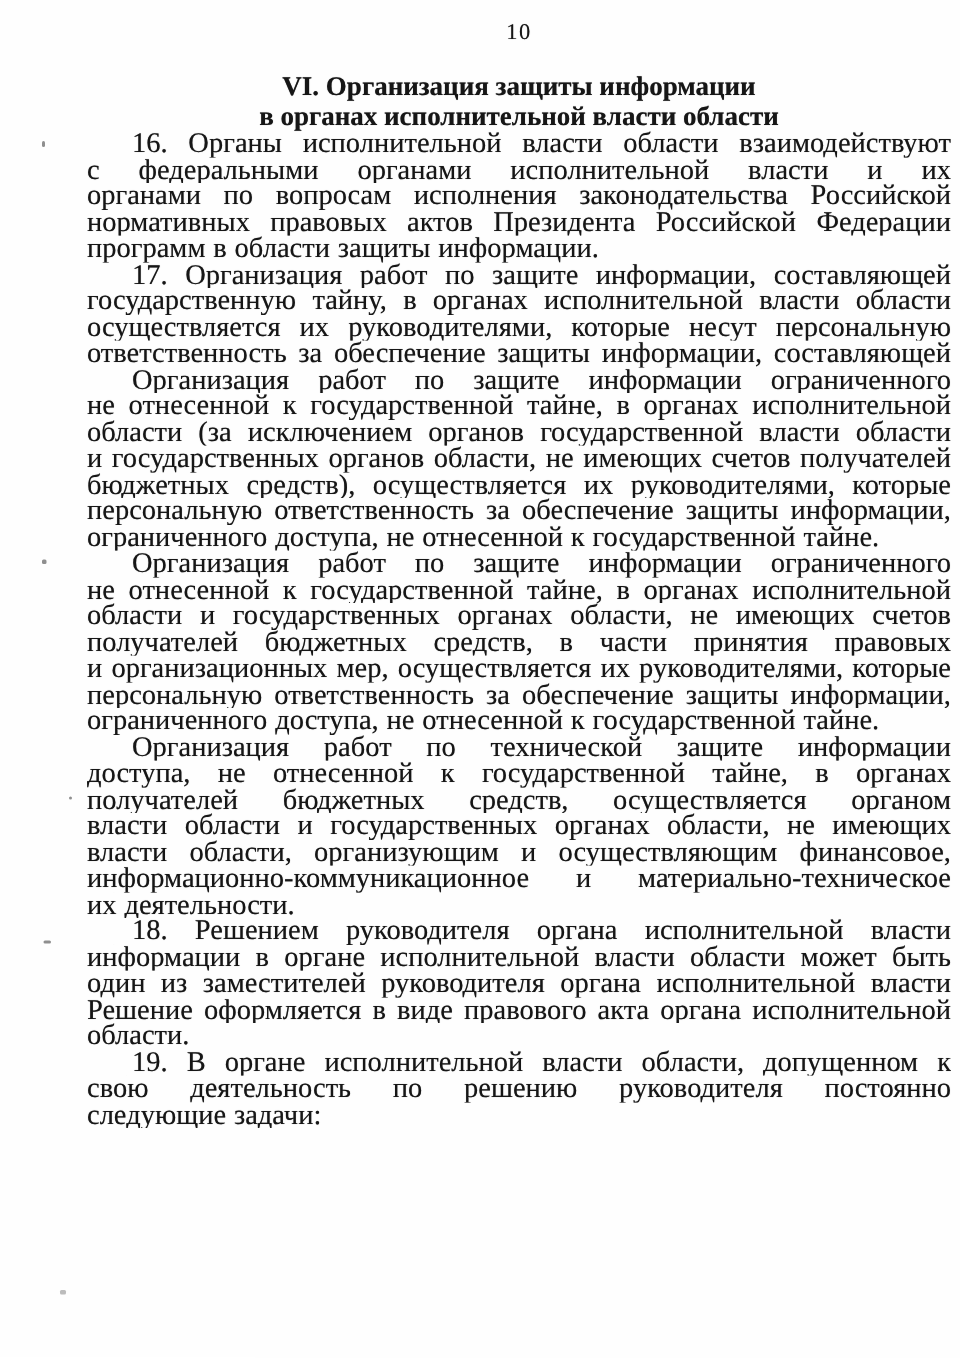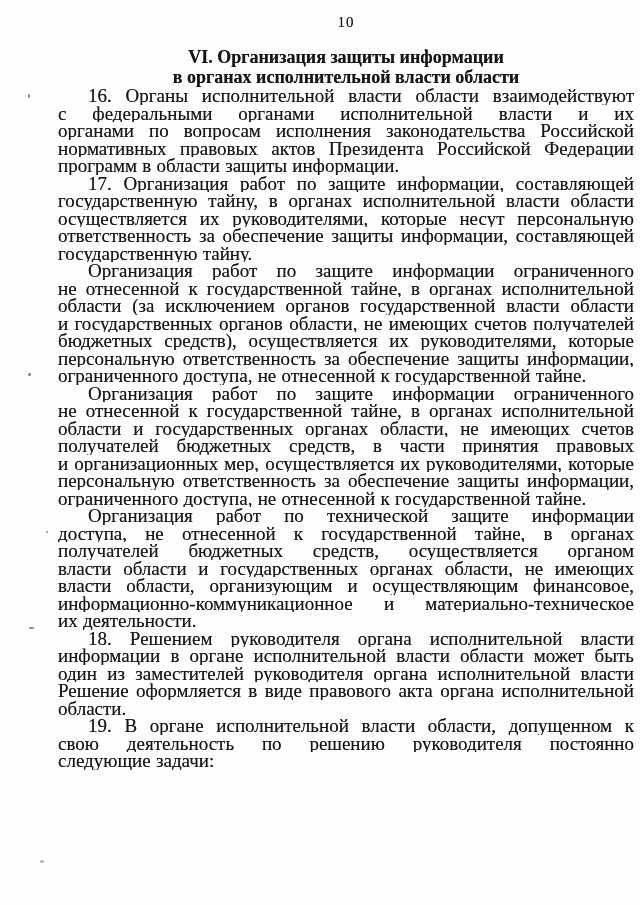--- a/index.html
+++ b/index.html
@@ -92,21 +92,20 @@
           <div class="line">с федеральными органами исполнительной власти и их территориальными</div>
           <div class="line">органами по вопросам исполнения законодательства Российской Федерации,</div>
           <div class="line">нормативных правовых актов Президента Российской Федерации</div>
           <div class="line last">программ в области защиты информации.</div>
         </div>
         <div class="paragraph">
           <div class="line first">17. Организация работ по защите информации, составляющей</div>
           <div class="line">государственную тайну, в органах исполнительной власти области</div>
           <div class="line">осуществляется их руководителями, которые несут персональную</div>
           <div class="line">ответственность за обеспечение защиты информации, составляющей</div>
-          <div class="line last">государственную тайну.</div>
         </div>
         <div class="paragraph">
           <div class="line first">Организация работ по защите информации ограниченного доступа,</div>
           <div class="line">не отнесенной к государственной тайне, в органах исполнительной власти</div>
           <div class="line">области (за исключением органов государственной власти области</div>
           <div class="line">и государственных органов области, не имеющих счетов получателей</div>
           <div class="line">бюджетных средств), осуществляется их руководителями, которые несут</div>
           <div class="line">персональную ответственность за обеспечение защиты информации,</div>
           <div class="line last">ограниченного доступа, не отнесенной к государственной тайне.</div>
         </div>

